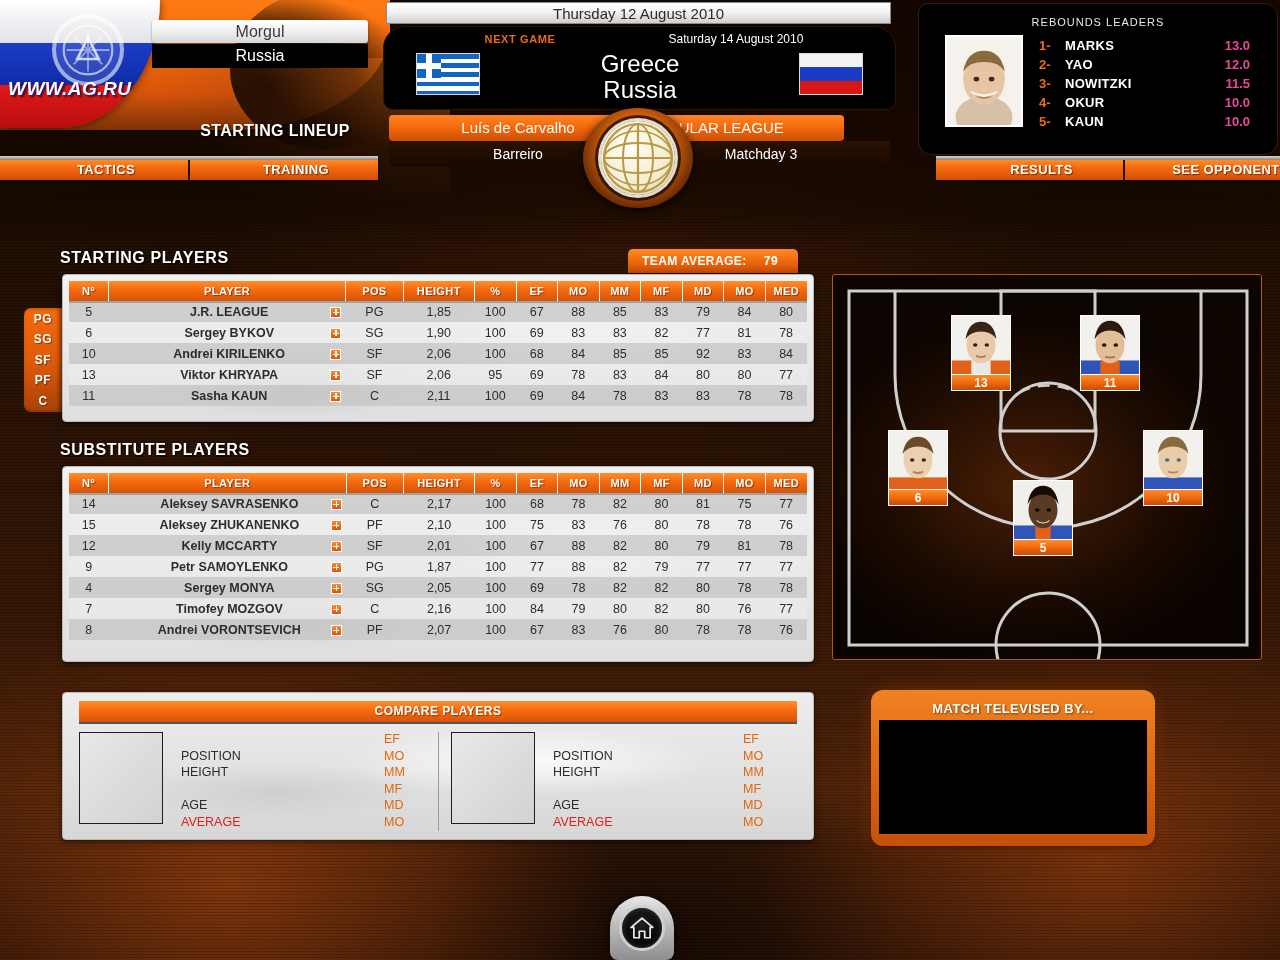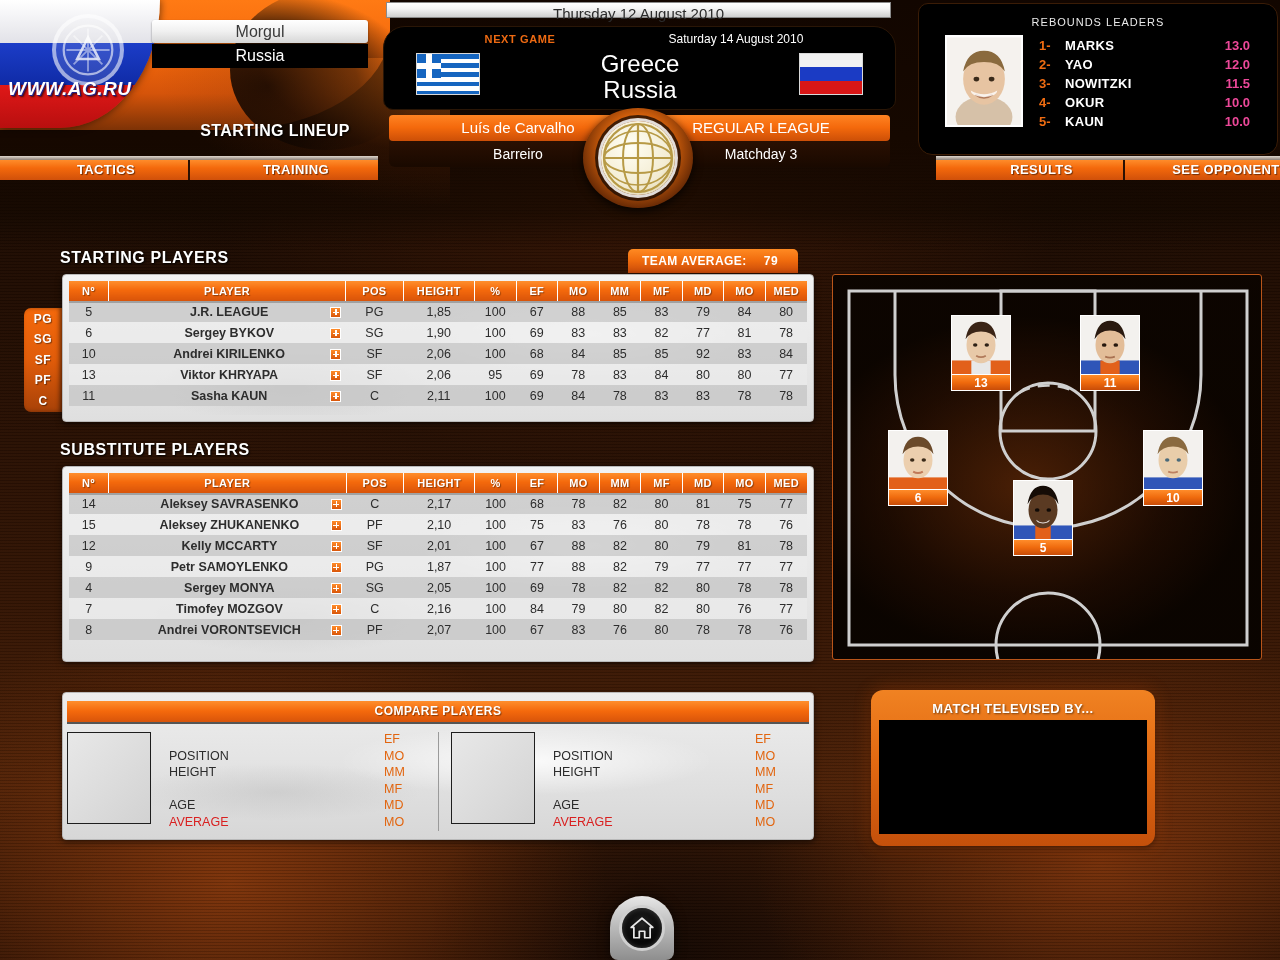--- a/index.html
+++ b/index.html
@@ -89,21 +89,21 @@
     position:absolute; left:150px; top:122px; width:250px;
     text-align:center; color:#fff; font-size:16px; font-weight:bold;
     letter-spacing:.4px; text-shadow:1px 1px 2px #000;
   }
 
   
   #center-panel{
     position:absolute; left:383px; top:0; width:513px; height:178px;
   }
   .date-bar{
-    position:absolute; left:3px; top:2px; width:505px; height:16px;
+    position:absolute; left:3px; top:2px; width:505px; height:22px;
     background:linear-gradient(180deg,#ffffff 0%,#f4f4f4 42%,#cfcfcf 100%);
     border:1px solid #8a8a8a;
     border-radius:0;
     color:#2b2b2b; font-size:15px; text-align:center; line-height:21px;
   }
   .match-black{
     position:absolute; left:0px; top:26px; width:513px; height:84px;
     background:#000;
     border-radius:22px 22px 10px 10px;
     border:1px solid #2a1606;
@@ -129,21 +129,21 @@
   .flag-gr .canton{ position:absolute; left:0; top:0; width:24px; height:24px; background:#1565c0; }
   .flag-gr .cx-h{ position:absolute; left:0; top:9px; width:24px; height:6px; background:#fff; }
   .flag-gr .cx-v{ position:absolute; left:9px; top:0; width:6px; height:24px; background:#fff; }
   .flag-ru{ right:32px; }
   .flag-ru i{ position:absolute; left:0; width:100%; height:33.34%; display:block; }
   .flag-ru .r1{ top:0; background:#f2f2f2; }
   .flag-ru .r2{ top:33.3%; background:#1b3bc4; }
   .flag-ru .r3{ top:66.6%; background:#d81616; }
 
   .coach-bar{
-    position:absolute; left:6px; top:115px; width:501px; height:26px;
+    position:absolute; left:6px; top:115px; width:455px; height:26px;
     background:linear-gradient(180deg,#ff8322 0%,#f4690c 48%,#cc4f07 100%);
     border-radius:4px;
   }
   .coach-name{ position:absolute; left:14px; top:0; width:230px; text-align:center; color:#fff; font-size:15px; line-height:26px; }
   .league-name{ position:absolute; right:14px; top:0; width:230px; text-align:center; color:#fff; font-size:15px; line-height:26px; }
   .sub-bar{
     position:absolute; left:6px; top:141px; width:501px; height:26px;
     background:linear-gradient(180deg,#2a1002 0%,#190900 100%);
     border-radius:0 0 6px 6px;
   }
@@ -317,21 +317,21 @@
 
   
   .face{ width:100%; height:100%; display:block; }
 
   
   #compare{
     position:absolute; left:62px; top:692px; width:752px; height:148px;
     background:linear-gradient(180deg,#ededed 0%,#e4e4e4 45%,#d7d7d7 100%);
     border:1px solid #b9b9b9; border-radius:4px;
     box-shadow:0 2px 6px rgba(0,0,0,.55);
-    padding:8px 4px;
+    padding:8px 16px;
   }
   #compare::before{
     content:""; position:absolute; inset:8px;
     background:
       radial-gradient(ellipse 260px 48px at 62% 46%, rgba(255,255,255,.85) 0%, rgba(255,255,255,0) 72%),
       radial-gradient(ellipse 200px 40px at 28% 70%, rgba(170,170,170,.3) 0%, rgba(255,255,255,0) 72%);
     pointer-events:none;
   }
   .cmp-title{
     position:relative; height:21px;

